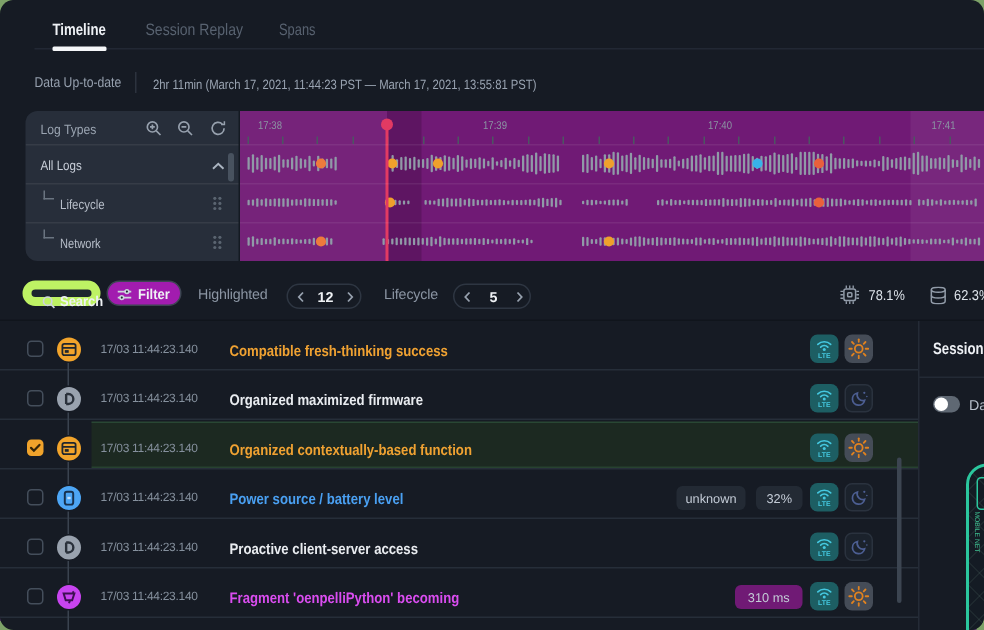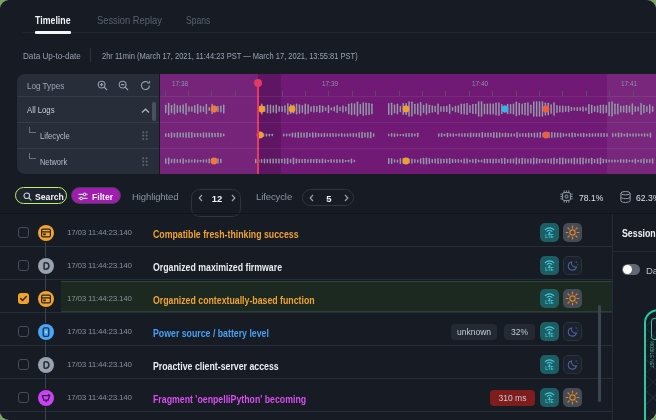--- a/index.html
+++ b/index.html
@@ -569,42 +569,42 @@
           <circle cx="1.2" cy="1.2" r="1.05" fill="#5a6470"></circle>
           <circle cx="4.6" cy="1.2" r="1.05" fill="#5a6470"></circle>
           <circle cx="1.2" cy="4.6" r="1.05" fill="#5a6470"></circle>
           <circle cx="4.6" cy="4.6" r="1.05" fill="#5a6470"></circle>
           <circle cx="1.2" cy="8.0" r="1.05" fill="#5a6470"></circle>
           <circle cx="4.6" cy="8.0" r="1.05" fill="#5a6470"></circle>
         </svg>
       </div>
   </div>
 
-  <div class="abs" style="left:15px;top:187px;width:52px;height:17px;border-radius:8.5px;background:#1d242e;border:1px solid #bef264;box-sizing:border-box">
+  <div class="abs" style="left:15px;top:187px;width:52px;height:17px;border-radius:8.5px;background:#1d242e;border:6px solid #bef264;box-sizing:border-box">
     <div class="abs" style="left:7px;top:3.5px">
         <svg width="9" height="9" viewBox="0 0 10 10" fill="none" stroke="#cdd4dd" stroke-width="1.2">
           <circle cx="4.2" cy="4.2" r="3.1"></circle>
           <line x1="6.6" y1="6.6" x2="9.2" y2="9.2"></line>
         </svg>
       </div>
     <div class="abs" style="left:18.5px;top:3px;font-size:9.5px;font-weight:bold;color:#eff2f5;transform:scaleX(0.91);transform-origin:0 50%;white-space:nowrap">Search</div>
   </div>
   <div class="abs" style="left:71px;top:187px;width:50px;height:17px;border-radius:8.5px;background:#a21caf;border:1px solid #3d4552;box-sizing:border-box">
     <div class="abs" style="left:6px;top:4px">
         <svg width="10" height="9" viewBox="0 0 10 9" fill="none" stroke="#cdd4dd" stroke-width="1.1">
           <line x1="0.5" y1="2.4" x2="9.5" y2="2.4"></line>
           <line x1="0.5" y1="6.4" x2="9.5" y2="6.4"></line>
           <circle cx="6.6" cy="2.4" r="1.25" fill="#1c232d"></circle>
           <circle cx="3.2" cy="6.4" r="1.25" fill="#1c232d"></circle>
         </svg>
       </div>
     <div class="abs" style="left:20px;top:3px;font-size:9.5px;font-weight:bold;color:#eff2f5;transform:scaleX(0.91);transform-origin:0 50%;white-space:nowrap">Filter</div>
   </div>
   <div class="abs" style="left:132px;top:191px;font-size:9.5px;color:#8b95a3;letter-spacing:-0.1px">Highlighted</div>
-  <div class="abs" style="left:191px;top:189px;width:50px;height:28px;border-radius:8.5px;border:1px solid #2e3642;box-sizing:border-box">
+  <div class="abs" style="left:191px;top:189px;width:50px;height:17px;border-radius:8.5px;border:1px solid #2e3642;box-sizing:border-box">
     <div class="abs" style="left:6px;top:4px">
         <svg width="5" height="8" viewBox="0 0 5 8" fill="none" stroke="#97a1ae" stroke-width="1.2">
           <path d="M4 1 1.2 4 4 7"></path>
         </svg>
       </div>
     <div class="abs" style="left:0;top:3px;width:50px;text-align:center;font-size:9.5px;font-weight:bold;color:#eff2f5">12</div>
     <div class="abs" style="left:39px;top:4px">
         <svg width="5" height="8" viewBox="0 0 5 8" fill="none" stroke="#97a1ae" stroke-width="1.2">
           <path d="M1 1 3.8 4 1 7"></path>
         </svg>
@@ -826,21 +826,21 @@
       <svg width="16" height="16" viewBox="0 0 16 16">
         <g fill="none" stroke="#3d1052" stroke-width="1.3">
           <path d="M4.4 5.6h7.2l-1.5 4.6H5.8z"></path>
           <line x1="10.4" y1="5.2" x2="11.2" y2="4.2"></line>
           <line x1="8.6" y1="10.4" x2="8.0" y2="12.2"></line>
         </g>
       </svg>
     </div>
     <div style="position:absolute;left:67px;top:392.9px;font-size:8px;letter-spacing:-0.2px;color:#85909d;white-space:nowrap">17/03 11:44:23.140</div>
     <div style="position:absolute;left:153px;top:393.7px;font-size:10.2px;font-weight:bold;color:#da4df0;white-space:nowrap;transform:scaleX(0.86);transform-origin:0 50%">Fragment 'oenpelliPython' becoming</div>
-    <div style="position:absolute;left:490px;top:389.5px;width:45px;height:16px;border-radius:4px;background:#7f1d1d;color:#c3cbd6;font-size:8.5px;display:flex;align-items:center;justify-content:center">310 ms</div>
+    <div style="position:absolute;left:490px;top:389.5px;width:45px;height:16px;border-radius:4px;background:#701a75;color:#c3cbd6;font-size:8.5px;display:flex;align-items:center;justify-content:center">310 ms</div>
     <div style="position:absolute;left:540px;top:388px;width:19px;height:19px;border-radius:5px;background:#1d5e63">
       <svg width="19" height="19" viewBox="0 0 19 19">
         <g fill="none" stroke="#45c8e0" stroke-width="1.1" stroke-linecap="round">
           <path d="M5.2 6.6a6.1 6.1 0 0 1 8.6 0"></path>
           <path d="M7.1 8.4a3.5 3.5 0 0 1 4.8 0"></path>
         </g>
         <circle cx="9.5" cy="10" r="1" fill="#45c8e0"></circle>
         <text x="9.5" y="15.4" font-family="Liberation Sans,sans-serif" font-size="4.6" font-weight="bold" fill="#45c8e0" text-anchor="middle">LTE</text>
       </svg>
     </div>

